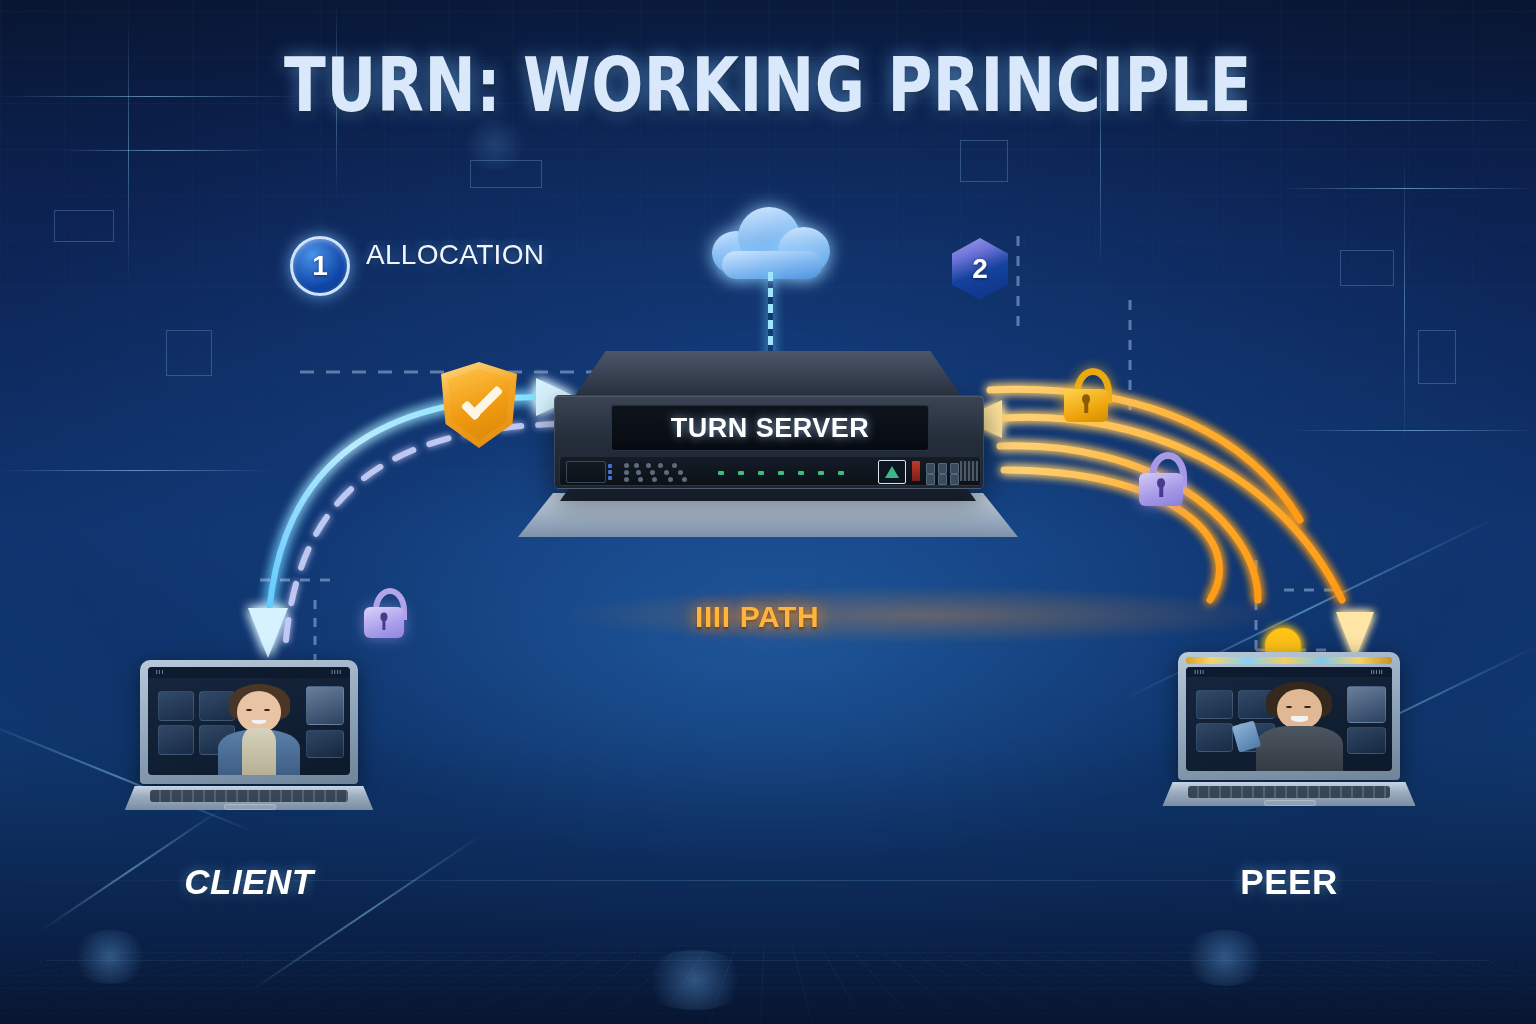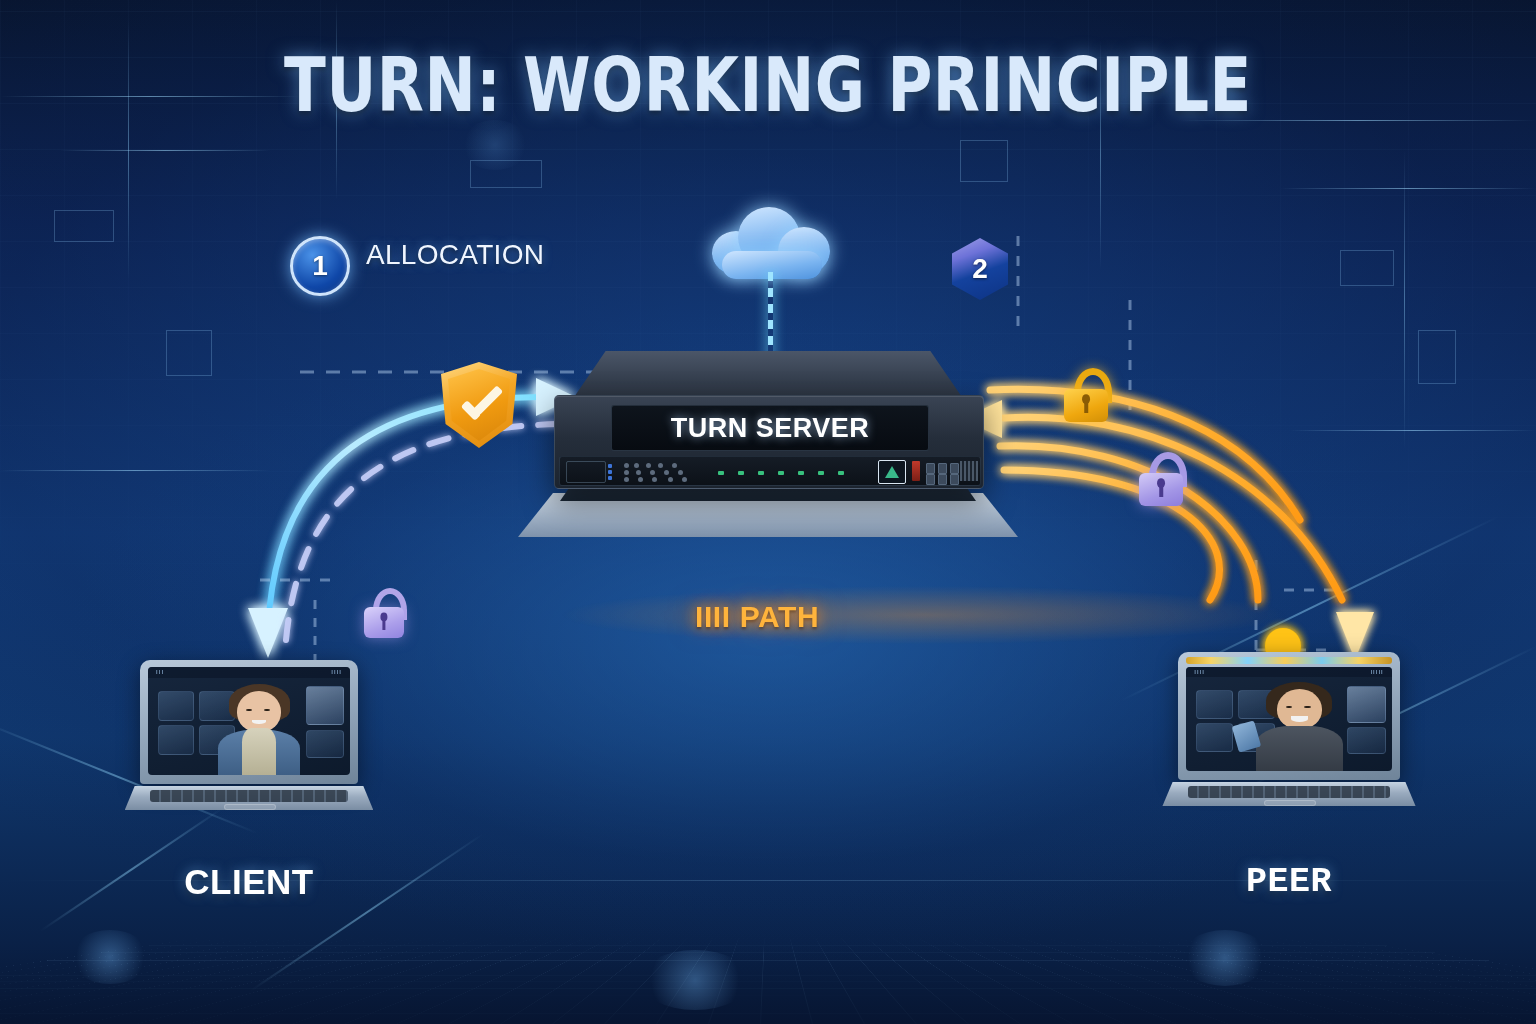--- a/index.html
+++ b/index.html
@@ -431,21 +431,21 @@
         <div class="vcBarTop"></div>
         <div class="vcTinyText" style="left:4%;">III</div>
         <div class="vcTinyText" style="right:4%;">IIII</div>
       </div>
     </div>
     <div class="base" style="top:126px;height:24px;">
       <div class="kb"></div>
         <div class="tp"></div>
     </div>
   </div>
-  <div class="deviceLabel" style="left:140px;top:862px;width:218px;">CLIENT</div>
+  <div class="deviceLabel" style="left:140px;top:862px;width:218px;font-style:italic;">CLIENT</div>
 
   <div class="laptop" style="left:1178px;top:652px;width:222px;height:154px;">
     <div class="lidOuter" style="height:128px;">
       <div class="peerTopLights"></div>
       <div class="lidScreen" style="height:104px;margin-top:8px;">
         <div class="vcGrid">
           <div class="vcTile" style="left:5%;top:22%;width:17%;height:26%;"></div>
           <div class="vcTile" style="left:5%;top:54%;width:17%;height:26%;"></div>
           <div class="vcTile" style="left:25%;top:22%;width:17%;height:26%;"></div>
           <div class="vcTile" style="left:25%;top:54%;width:17%;height:26%;"></div>
@@ -464,15 +464,15 @@
         <div class="vcBarTop"></div>
         <div class="vcTinyText" style="left:4%;">IIII</div>
         <div class="vcTinyText" style="right:4%;">IIIII</div>
       </div>
     </div>
     <div class="base" style="top:130px;height:24px;">
       <div class="kb"></div>
         <div class="tp"></div>
     </div>
   </div>
-  <div class="deviceLabel" style="left:1178px;top:862px;width:222px;font-family:Liberation Mono, monospace;">PEER</div>
+  <div class="deviceLabel" style="left:1178px;top:862px;width:222px;">PEER</div>
 
 </div>
 
 </body></html>

